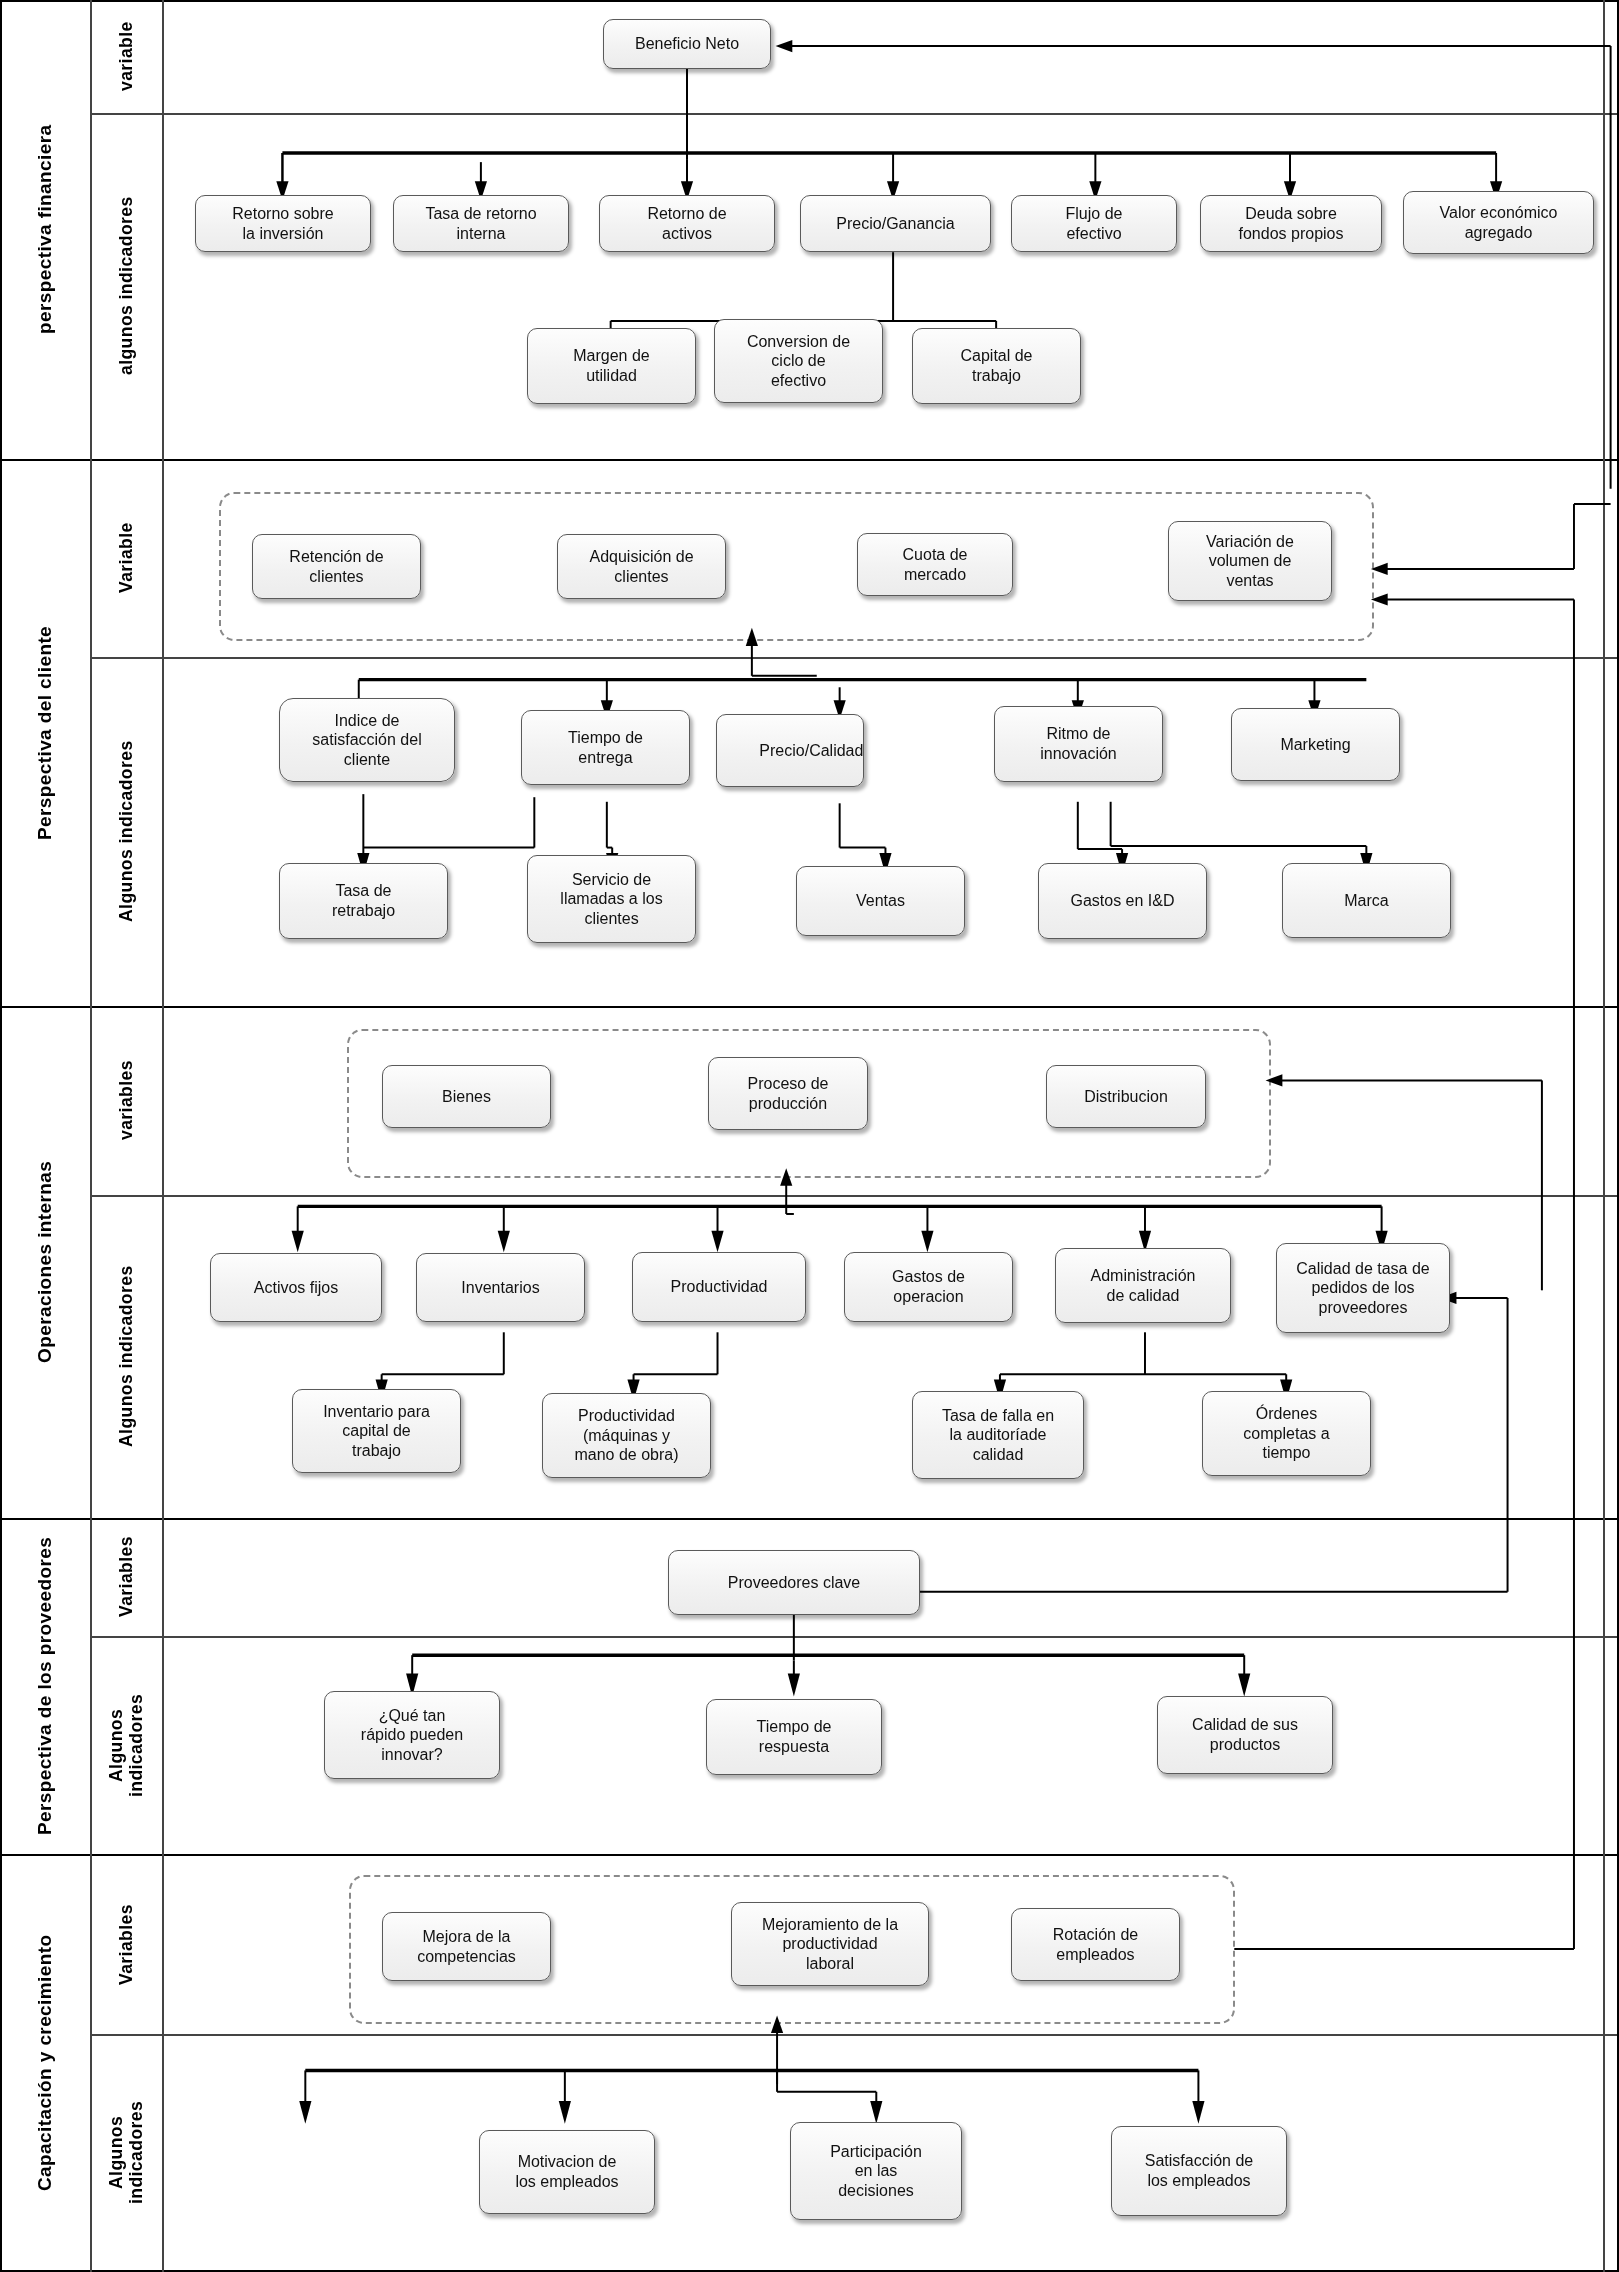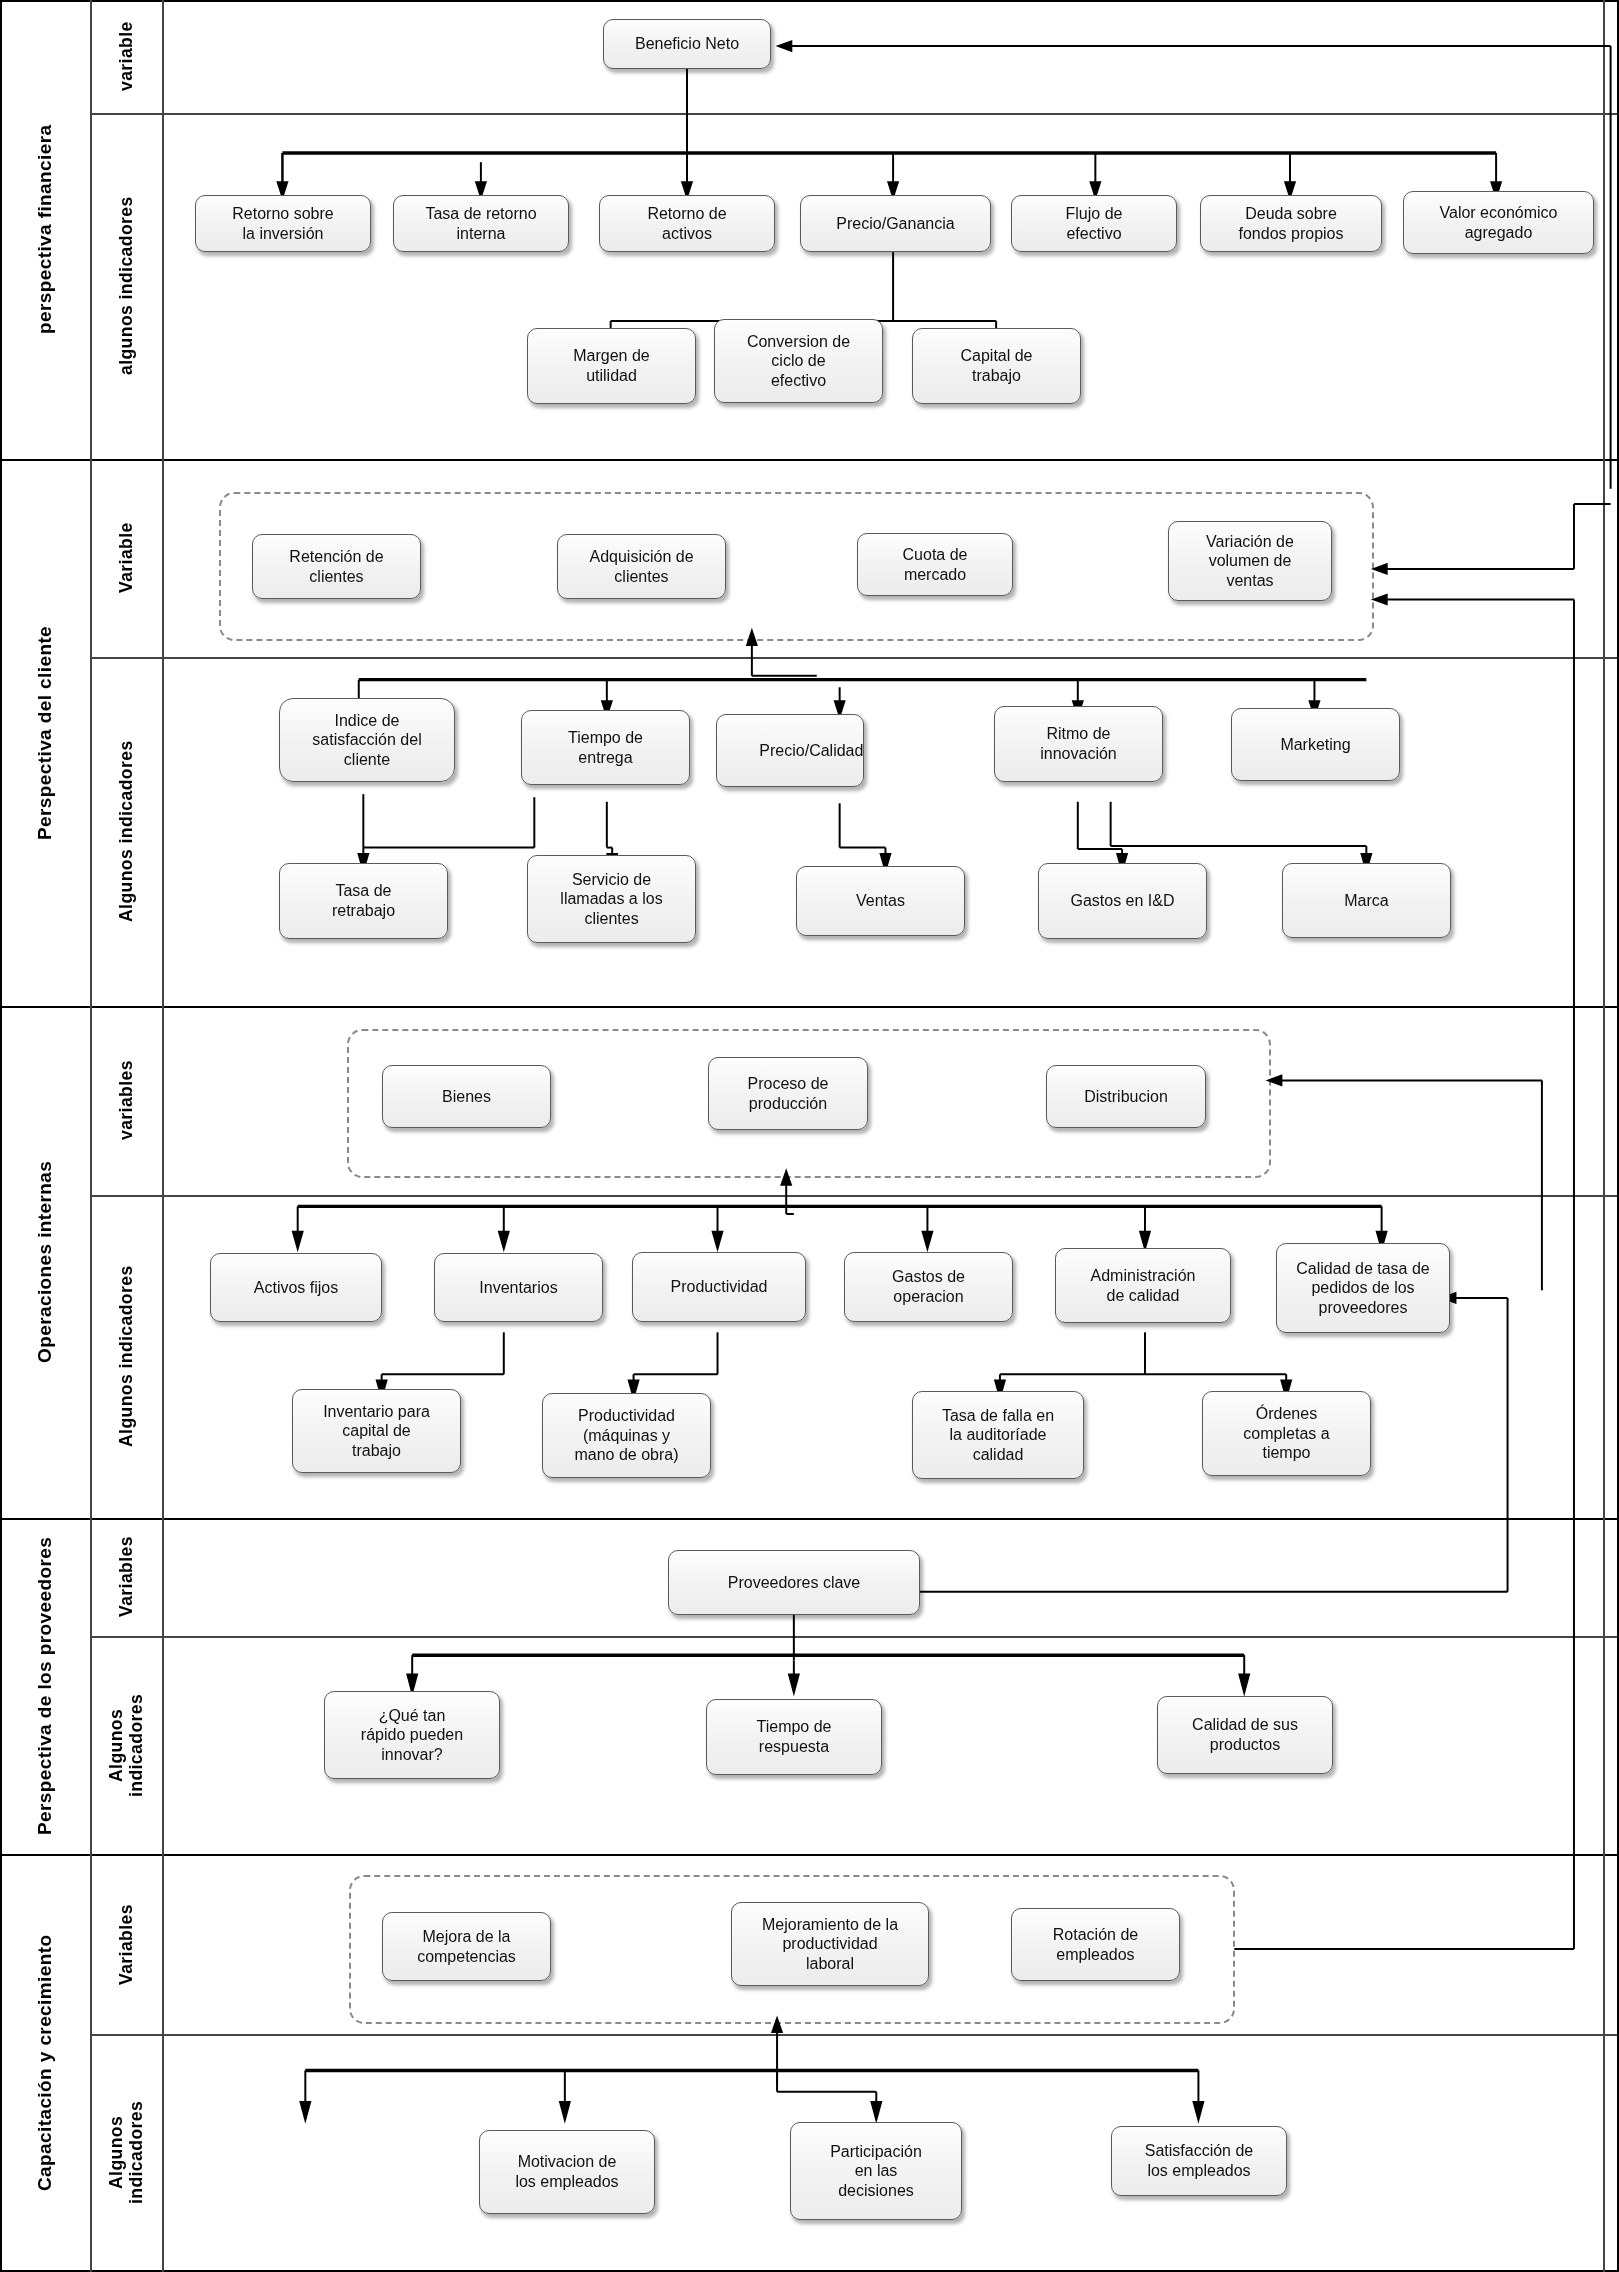--- a/index.html
+++ b/index.html
@@ -325,21 +325,21 @@
   <div class="node" style="left:796px;top:866px;width:169px;height:70px;">Ventas</div>
   <div class="node" style="left:1038px;top:863px;width:169px;height:76px;">Gastos en I&amp;D</div>
   <div class="node" style="left:1282px;top:863px;width:169px;height:75px;">Marca</div>
 
   <div class="node" style="left:382px;top:1065px;width:169px;height:63px;">Bienes</div>
   <div class="node" style="left:708px;top:1057px;width:160px;height:73px;">Proceso de
 producción</div>
   <div class="node" style="left:1046px;top:1065px;width:160px;height:63px;">Distribucion</div>
 
   <div class="node" style="left:210px;top:1253px;width:172px;height:69px;">Activos fijos</div>
-  <div class="node" style="left:416px;top:1253px;width:169px;height:69px;margin-left:18px;">Inventarios</div>
+  <div class="node" style="left:416px;top:1253px;width:169px;height:69px;">Inventarios</div>
   <div class="node" style="left:632px;top:1252px;width:174px;height:70px;">Productividad</div>
   <div class="node" style="left:844px;top:1252px;width:169px;height:70px;">Gastos de
 operacion</div>
   <div class="node" style="left:1055px;top:1248px;width:176px;height:75px;">Administración
 de calidad</div>
   <div class="node" style="left:1276px;top:1243px;width:174px;height:90px;">Calidad de tasa de
 pedidos de los
 proveedores</div>
 
   <div class="node" style="left:292px;top:1389px;width:169px;height:84px;">Inventario para
@@ -371,17 +371,17 @@
 productividad
 laboral</div>
   <div class="node" style="left:1011px;top:1908px;width:169px;height:73px;">Rotación de
 empleados</div>
 
   <div class="node" style="left:479px;top:2130px;width:176px;height:84px;">Motivacion de
 los empleados</div>
   <div class="node" style="left:790px;top:2122px;width:172px;height:98px;">Participación
 en las
 decisiones</div>
-  <div class="node" style="left:1111px;top:2126px;width:176px;height:70px;">Satisfacción de
+  <div class="node" style="left:1111px;top:2126px;width:176px;height:90px;">Satisfacción de
 los empleados</div>
 
 </div>
 
 
 </body></html>

